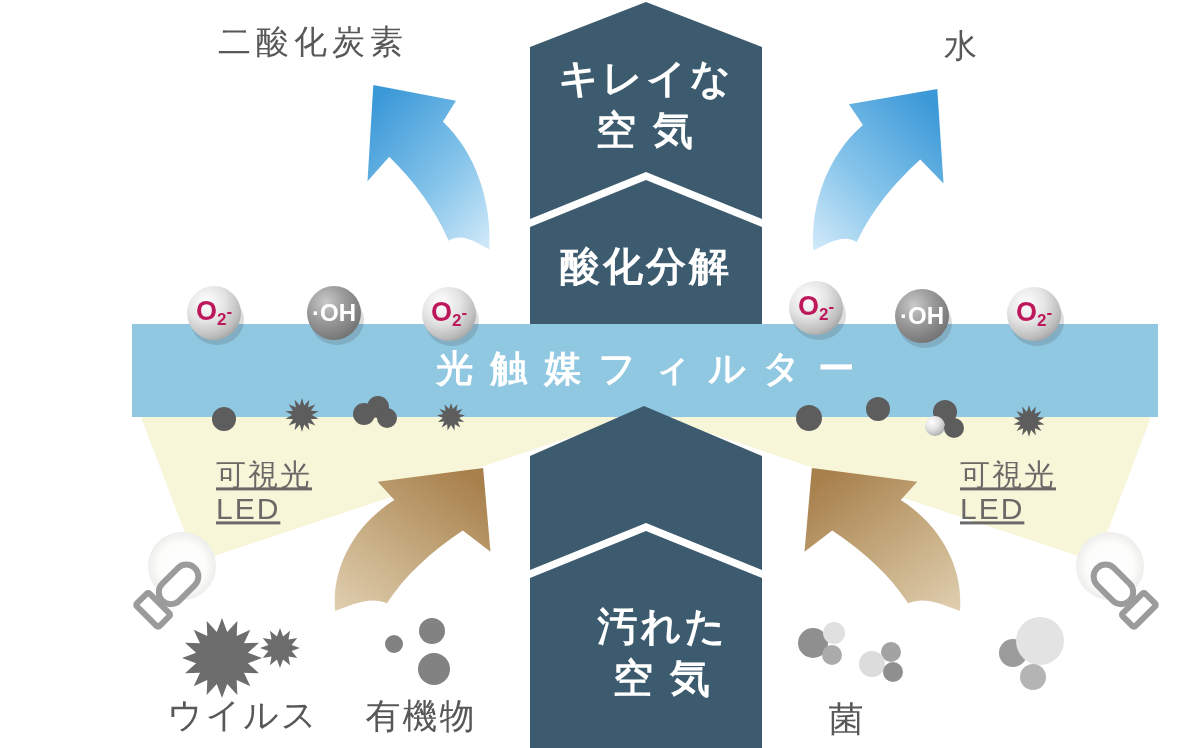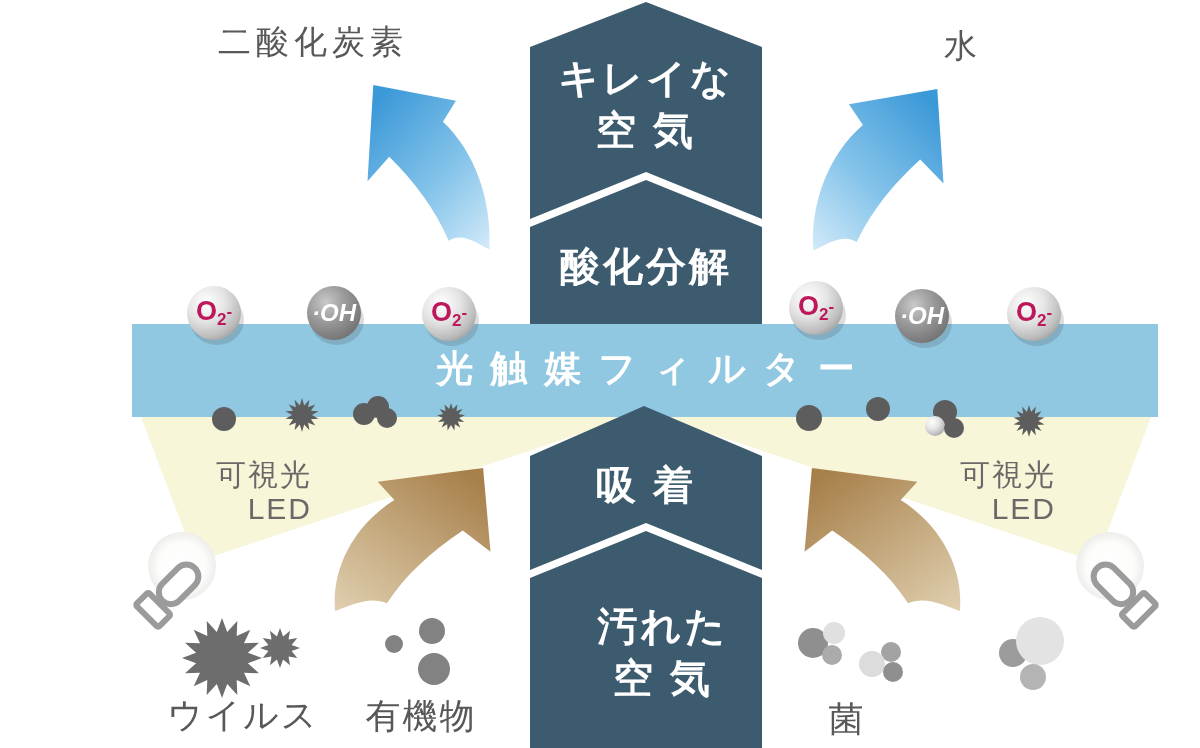--- a/index.html
+++ b/index.html
@@ -6,26 +6,26 @@
   .stage{
     position:relative;width:1200px;height:748px;background:#ffffff;overflow:hidden;
     font-family:"Liberation Sans",sans-serif;
     margin-left:46px;
   }
   svg.layer{position:absolute;left:0;top:0;width:1200px;height:748px;display:block;}
   .txt{position:absolute;transform:translate(-50%,-50%);white-space:nowrap;}
   .gray-label{color:var(--label_text,#595757);font-size:33px;letter-spacing:5px;font-weight:500;}
   .flow-text{color:#ffffff;font-weight:bold;font-size:40px;letter-spacing:3px;text-align:center;line-height:1.3;}
   .band-text{color:#ffffff;font-size:37px;letter-spacing:17px;font-weight:700;}
-  .led-text{color:#6b6868;font-size:30px;text-align:right;line-height:1.12;letter-spacing:2px;}
+  .led-text{color:#6b6868;font-size:30px;text-align:left;line-height:1.12;letter-spacing:2px;text-decoration:underline;}
   .pollutant-label{color:var(--label_text,#595757);font-size:35px;letter-spacing:2px;}
   .sphere-label{position:absolute;transform:translate(-50%,-50%);color:#be185d;font-weight:bold;font-size:27px;line-height:1;}
   .sphere-label sub{font-size:17px;vertical-align:-5px;}
   .sphere-label .chg{font-size:17px;vertical-align:3px;}
-  .sphere-label.light{color:#ffffff;font-size:24px;font-style:italic;}
+  .sphere-label.light{color:#ffffff;font-size:24px;}
 </style>
 </head>
 <body>
 
 <div class="stage">
 
   <svg class="layer" viewBox="0 0 1200 748">
     <defs>
       <linearGradient id="blueGrad" x1="0" y1="1" x2="0.8" y2="0">
         <stop offset="0" stop-color="#d3eaf9"></stop>
@@ -161,21 +161,20 @@
   <div class="txt gray-label" style="left:917px;top:46px">水</div>
 
   <div class="txt flow-text" style="left:600px;top:104px">
     <div>キレイな</div>
     <div>空 気</div>
   </div>
   <div class="txt flow-text" style="left:600px;top:266px">酸化分解</div>
 
   <div class="txt band-text" style="left:608px;top:369px">光触媒フィルター</div>
 
-  <div class="txt flow-text" style="left:600px;top:485px">吸 着</div>
   <div class="txt flow-text" style="left:617px;top:652px">
     <div>汚れた</div>
     <div>空 気</div>
   </div>
 
   <div class="txt led-text" style="left:218px;top:492px">
     <div>可視光</div>
     <div>LED</div>
   </div>
   <div class="txt led-text" style="left:962px;top:492px">

